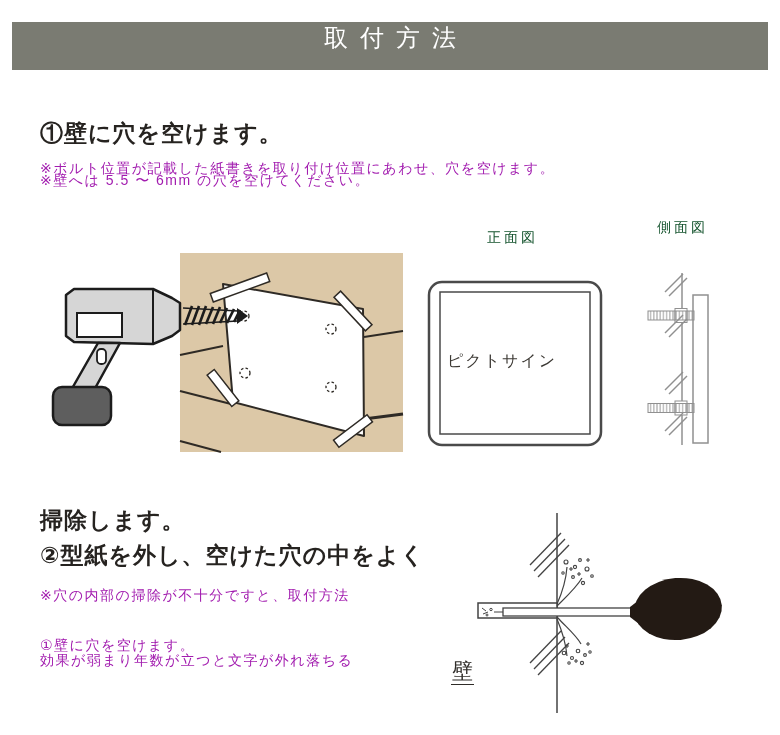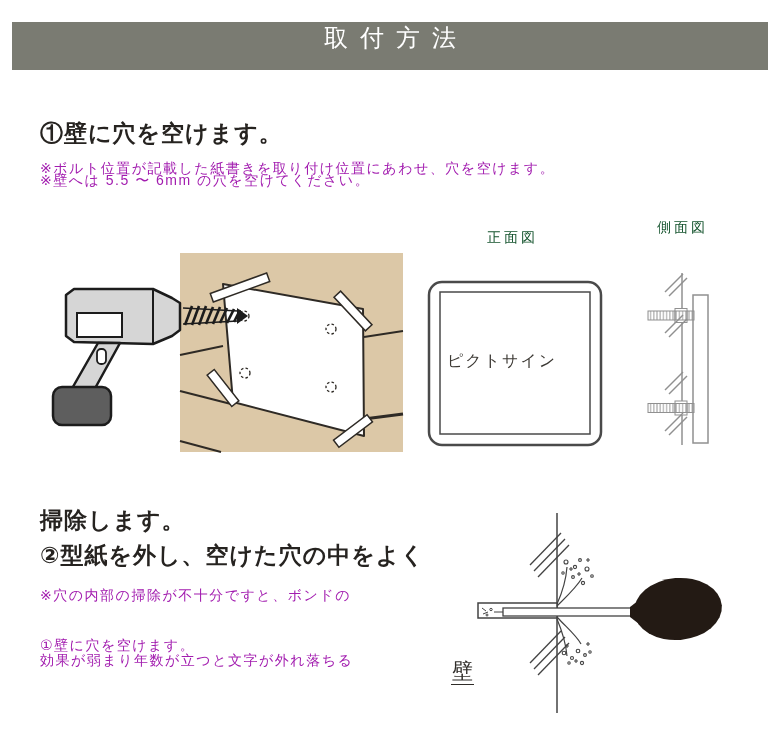--- a/index.html
+++ b/index.html
@@ -138,21 +138,21 @@
         <path d="M244,167 L262,149"></path>
     </g>
   </g>
 </svg>
 <div class="abs sign-text">ピクトサイン</div>
 
 <div class="abs step-title" style="top:503px;">
   <div>掃除します。</div>
   <div>②型紙を外し、空けた穴の中をよく</div>
 </div>
-<div class="abs note" style="top:583px;">※穴の内部の掃除が不十分ですと、ボンドの</div>
+<div class="abs note" style="top:583px;">※穴の内部の掃除が不十分ですと、取付方法</div>
 <div class="abs note" style="top:608px;margin-top:40px;">効果が弱まり年数が立つと文字が外れ落ちる</div>
 <div class="abs note" style="top:633px;">①壁に穴を空けます。</div>
 
 <svg class="abs" style="left:430px;top:505px;" width="300" height="220" viewBox="0 0 300 220">
   <path d="M127,8 L127,208" stroke="#434343" stroke-width="1.5"></path>
   <g stroke="#434343" stroke-width="1.3">
     <path d="M100,60 L131,28"></path>
       <path d="M104,66 L135,34"></path>
       <path d="M108,72 L139,40"></path>
   </g>

